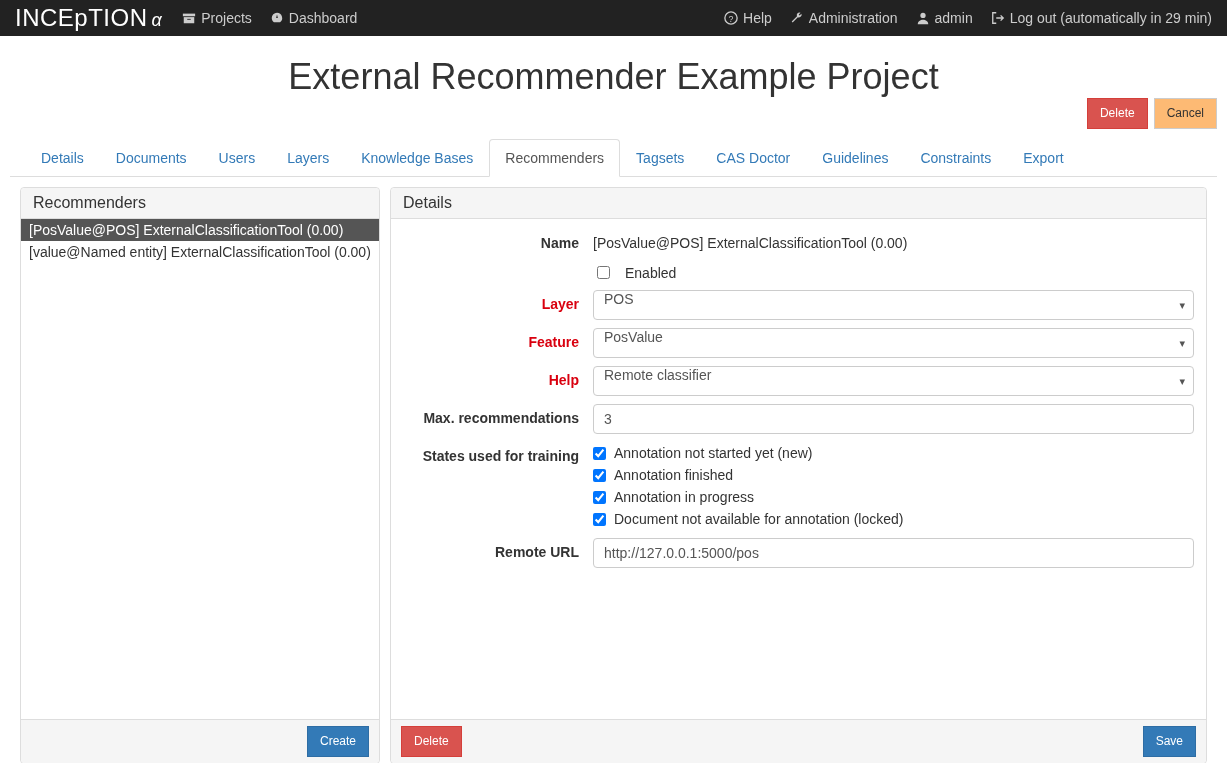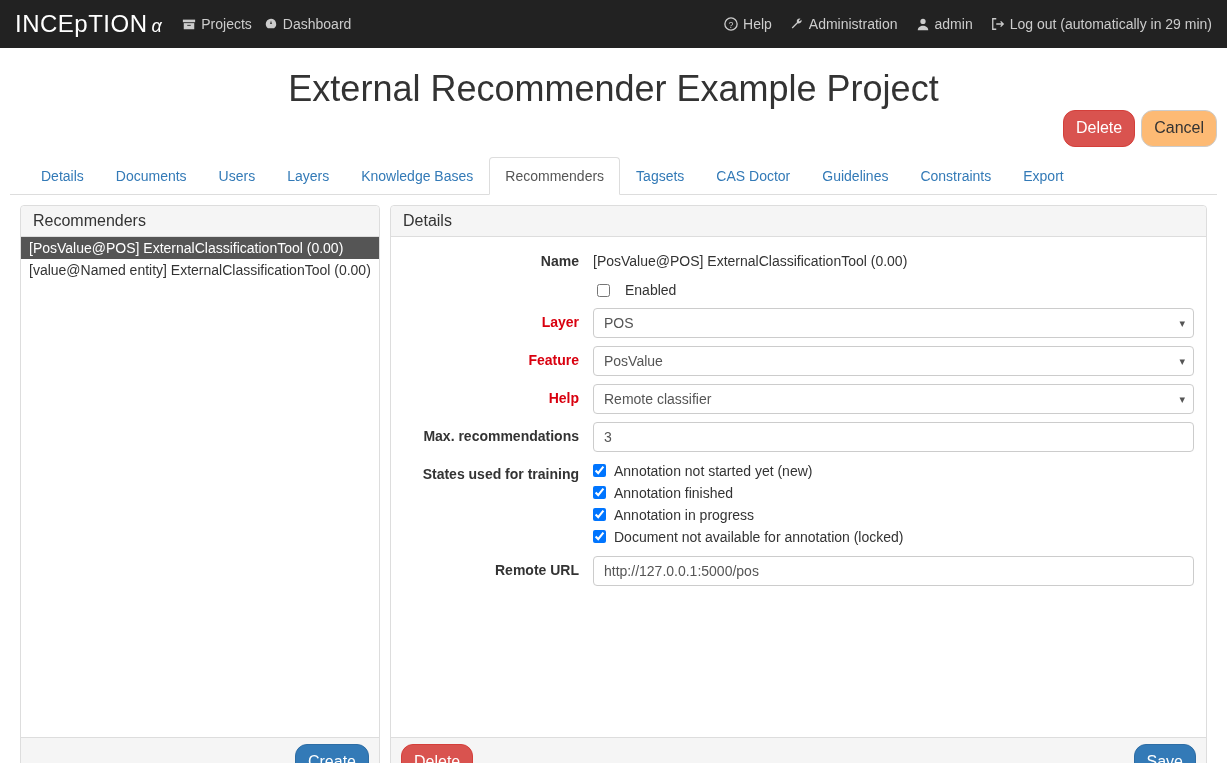--- a/index.html
+++ b/index.html
@@ -6,38 +6,38 @@
   body {
     margin: 0;
     font-family: "Helvetica Neue", Helvetica, Arial, sans-serif;
     font-size: 14px;
     color: #333;
     background: #fff;
   }
   .navbar {
     background: #222;
     color: #9d9d9d;
-    height: 48px;
+    height: 36px;
     display: flex;
     align-items: center;
     padding: 0 15px;
   }
   .navbar-brand {
     color: #fff;
     font-size: 24px;
     font-weight: 300;
     margin-right: 20px;
     letter-spacing: 0.5px;
   }
   .navbar-brand .alpha {
     font-style: italic;
     font-size: 18px;
     margin-left: 4px;
   }
-  .nav-left { display: flex; align-items: flex-end; gap: 12px; }
+  .nav-left { display: flex; align-items: flex-end; gap: 18px; }
   .nav-right { margin-left: auto; display: flex; align-items: center; gap: 18px; }
   .nav-link {
     color: #ccc;
     font-size: 14px;
     cursor: pointer;
     display: flex;
     align-items: center;
     gap: 5px;
   }
   .nav-icon { display: inline-flex; width: 14px; height: 14px; }
@@ -55,22 +55,22 @@
   .page-title {
     font-size: 36px;
     font-weight: 400;
     color: #333;
     margin: 0;
   }
   .page-actions { margin-left: auto; display: flex; gap: 6px; }
   .btn {
     display: inline-block;
     padding: 6px 12px;
-    font-size: 16px;
-    border-radius: 12px;
+    font-size: 12px;
+    border-radius: 0;
     border: 1px solid transparent;
     cursor: pointer;
     line-height: 1.42857143;
     text-align: center;
   }
   .btn-danger { background: #d9534f; border-color: #d43f3a; color: #fff; }
   .btn-default { background: #fdba74; border-color: #ccc; color: #333; }
   .btn-primary { background: #337ab7; border-color: #2e6da4; color: #fff; }
 
   .tabs {
@@ -170,21 +170,20 @@
     border: 1px solid #ccc;
     border-radius: 4px;
     background: #fff;
     padding: 0 24px 0 10px;
     color: #555;
     font-size: 14px;
     position: relative;
   }
   .form-select {
     display: flex;
-    align-items: center;
     cursor: pointer;
   }
   .form-select::after {
     content: "▾";
     position: absolute;
     right: 8px;
     top: 50%;
     transform: translateY(-50%);
     font-size: 11px;
     color: #555;

